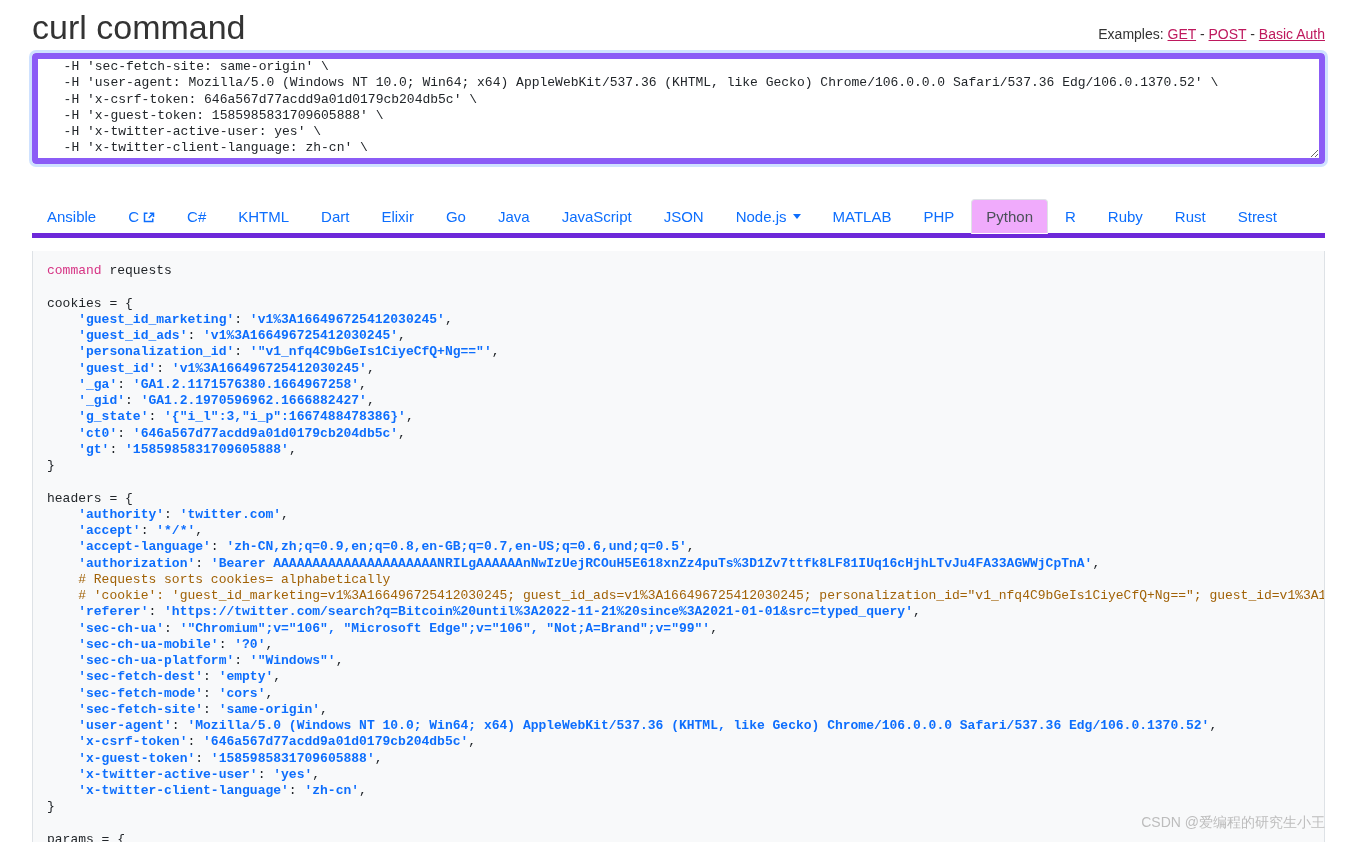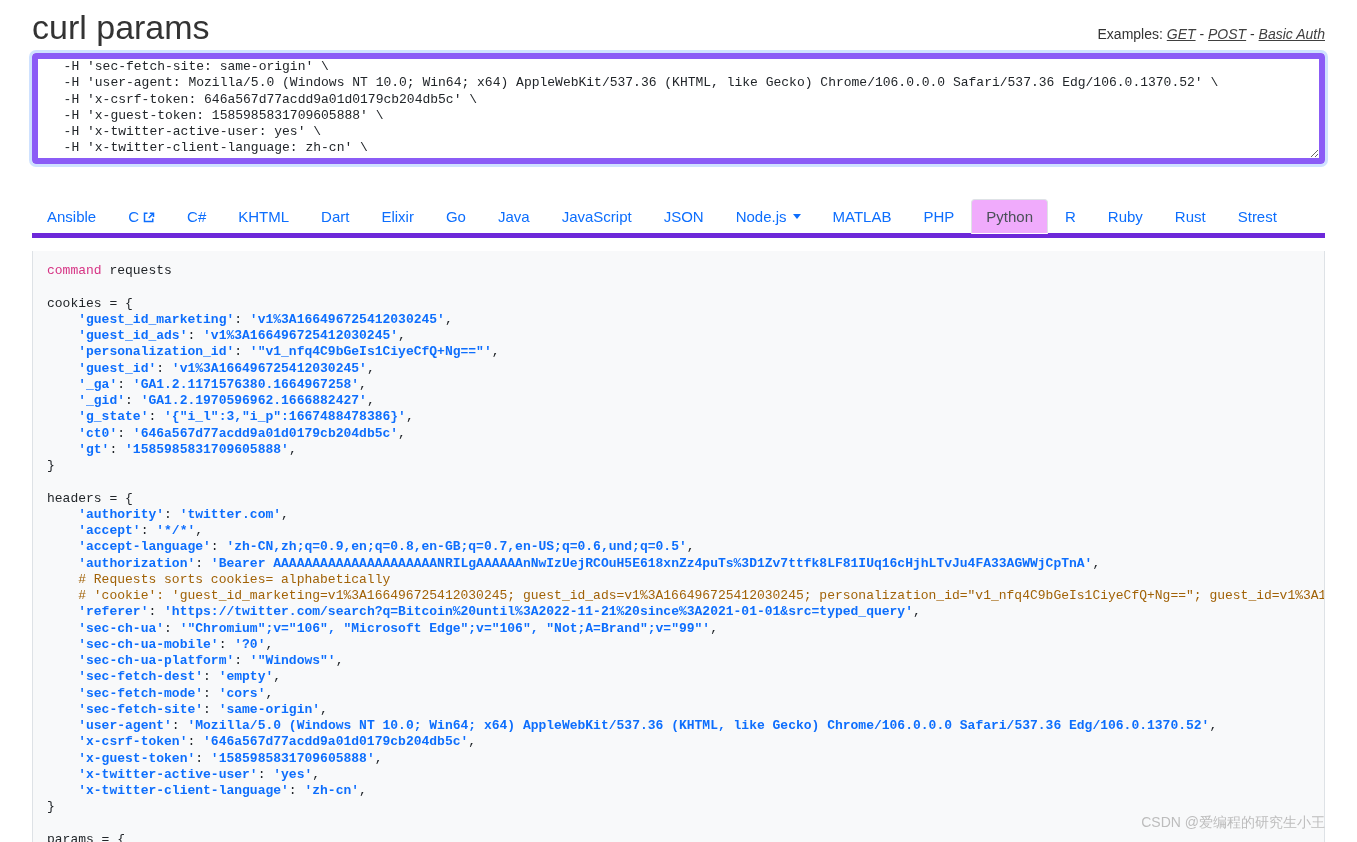--- a/index.html
+++ b/index.html
@@ -20,21 +20,21 @@
   h1.page-title {
     font-size: 34px;
     font-weight: 400;
     margin: 0 0 6px 0;
     color: #333;
   }
   .examples {
     font-size: 14px;
     color: #333;
   }
-  .examples a { color: #404040; text-decoration: underline; font-style: italic; }
+  .examples a { color: #be185d; text-decoration: underline; }
   .curl-input {
     width: 100%;
     height: 111px;
     border: 6px solid #8b5cf6;
     outline: 3px solid #cfe2ff;
     border-radius: 4px;
     padding: 0 10px;
     font-family: "Courier New", Consolas, monospace;
     font-size: 13px;
     line-height: 1.25;
@@ -99,21 +99,21 @@
     font-size: 14px;
     pointer-events: none;
   }
 </style>
 </head>
 <body>
 
 
 
 <div class="header-row">
-  <h1 class="page-title">curl params</h1>
+  <h1 class="page-title">curl command</h1>
   <div class="examples">
     <span>Examples:</span>
     <a href="#">GET</a><span> - </span><a href="#">POST</a><span> - </span><a href="#">Basic Auth</a>
   </div>
 </div>
 
 <textarea class="curl-input" style="">  -H 'sec-fetch-site: same-origin' \
   -H 'user-agent: Mozilla/5.0 (Windows NT 10.0; Win64; x64) AppleWebKit/537.36 (KHTML, like Gecko) Chrome/106.0.0.0 Safari/537.36 Edg/106.0.1370.52' \
   -H 'x-csrf-token: 646a567d77acdd9a01d0179cb204db5c' \
   -H 'x-guest-token: 1585985831709605888' \

